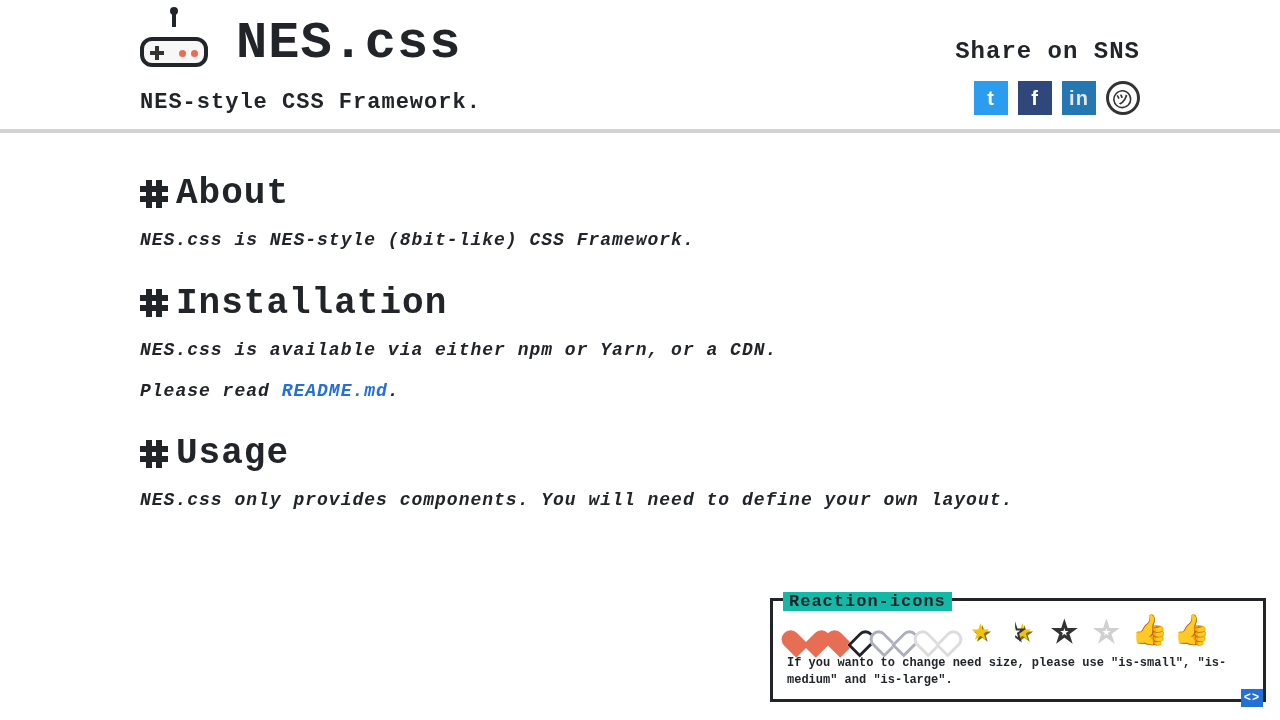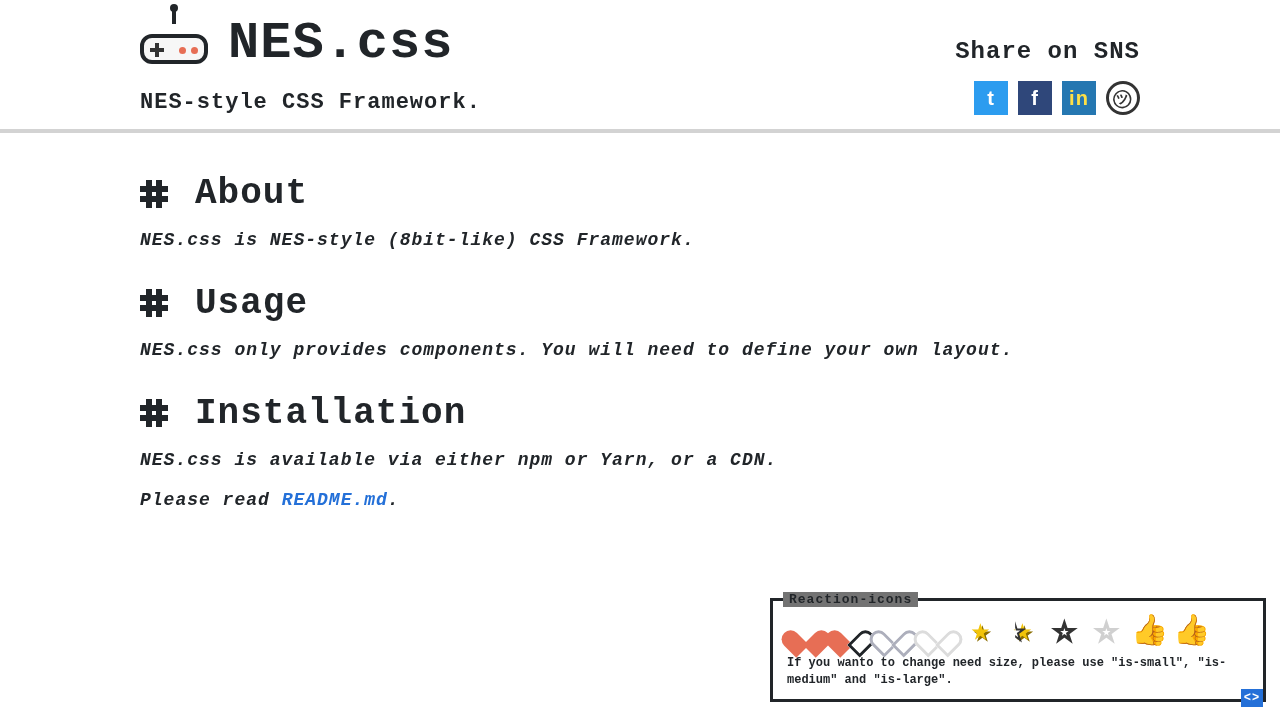--- a/index.html
+++ b/index.html
@@ -20,22 +20,22 @@
     justify-content: space-between;
     align-items: flex-end;
   }
   .brand {
     display: flex;
     align-items: flex-start;
     flex-direction: column;
   }
   .brand-row {
     display: flex;
-    align-items: flex-start;
-    gap: 20px;
+    align-items: center;
+    gap: 28px;
   }
   .logo {
     width: 68px; height: 46px;
     position: relative;
     flex-shrink: 0;
   }
   .logo .body {
     position:absolute; left:0; right:0; bottom:0; height:30px;
     background:#f7f7f7;
     border:4px solid #212529;
@@ -67,30 +67,30 @@
   .sns { text-align: right; padding-right: 120px; }
   .sns-label { font-size: 24px; margin-bottom: 16px; }
   .sns-icons { display:flex; gap:10px; justify-content:flex-end; }
   .sns-icon {
     width:34px; height:34px; display:flex;
     align-items:center; justify-content:center;
     cursor:pointer;
   }
   .sns-icon.tw { background:#2C9CEF; color:#fff; }
   .sns-icon.fb { background:#2F477A; color:#fff; }
-  .sns-icon.li { background:#2577B1; color:#fde047; }
+  .sns-icon.li { background:#2577B1; color:#e5e5e5; }
   .sns-icon.gh { background:#fff; color:#333; border-radius:50%; box-shadow:0 0 0 3px #333 inset; }
   .sns-icon span { font-size:20px; font-weight:900; font-family: Arial, sans-serif; }
 
   .main { padding: 18px 140px 0 140px; }
   .sec { margin-top: 28px; }
   .sec:first-child { margin-top: 22px; }
   .sec h2 {
     font-size: 36px;
-    display:flex; align-items:center; gap:27px;
+    display:flex; align-items:center; gap:8px;
     margin-bottom: 12px;
   }
   .hash {
     color:#212529; text-decoration:none;
     width:28px; height:28px; position:relative; flex-shrink:0;
     cursor:pointer;
   }
   .hash::before, .hash::after {
     content:""; position:absolute; background:#212529;
   }
@@ -106,22 +106,22 @@
     position: absolute;
     right: 14px;
     bottom: 18px;
     border: 3px solid #212529;
     background:#fff;
     padding: 12px 14px 10px 14px;
     width: 496px;
   }
   .panel .legend {
     position:absolute; top:-9px; left:10px;
-    background:#737373; padding:0 6px;
-    font-size:13px;
+    background:#14b8a6; padding:0 6px;
+    font-size:17px;
   }
   .panel-row {
     display:flex; gap:6px; align-items:center;
     margin: 2px 0 6px 0;
   }
   .picon {
     width:38px; height:34px; position:relative;
     image-rendering: pixelated;
   }
   
@@ -200,34 +200,34 @@
     <h2>
       <a class="hash"></a>
       <span>About</span>
     </h2>
     <p>NES.css is NES-style (8bit-like) CSS Framework.</p>
   </section>
 
   <section class="sec">
     <h2>
       <a class="hash"></a>
-      <span>Usage</span>
-    </h2>
-    <p>NES.css only provides components. You will need to define your own layout.</p>
-  </section>
-
-  <section class="sec">
-    <h2>
-      <a class="hash"></a>
       <span>Installation</span>
     </h2>
     <p>NES.css is available via either npm or Yarn, or a CDN.</p>
     <p>
       <span>Please read </span><a class="link" href="#">README.md</a><span>.</span>
     </p>
+  </section>
+
+  <section class="sec">
+    <h2>
+      <a class="hash"></a>
+      <span>Usage</span>
+    </h2>
+    <p>NES.css only provides components. You will need to define your own layout.</p>
   </section>
 
 </main>
 
 <div class="panel">
   <div class="legend">Reaction-icons</div>
   <div class="panel-row">
     <div class="picon heart full"></div>
     <div class="picon heart half"></div>
     <div class="picon heart empty"></div>

